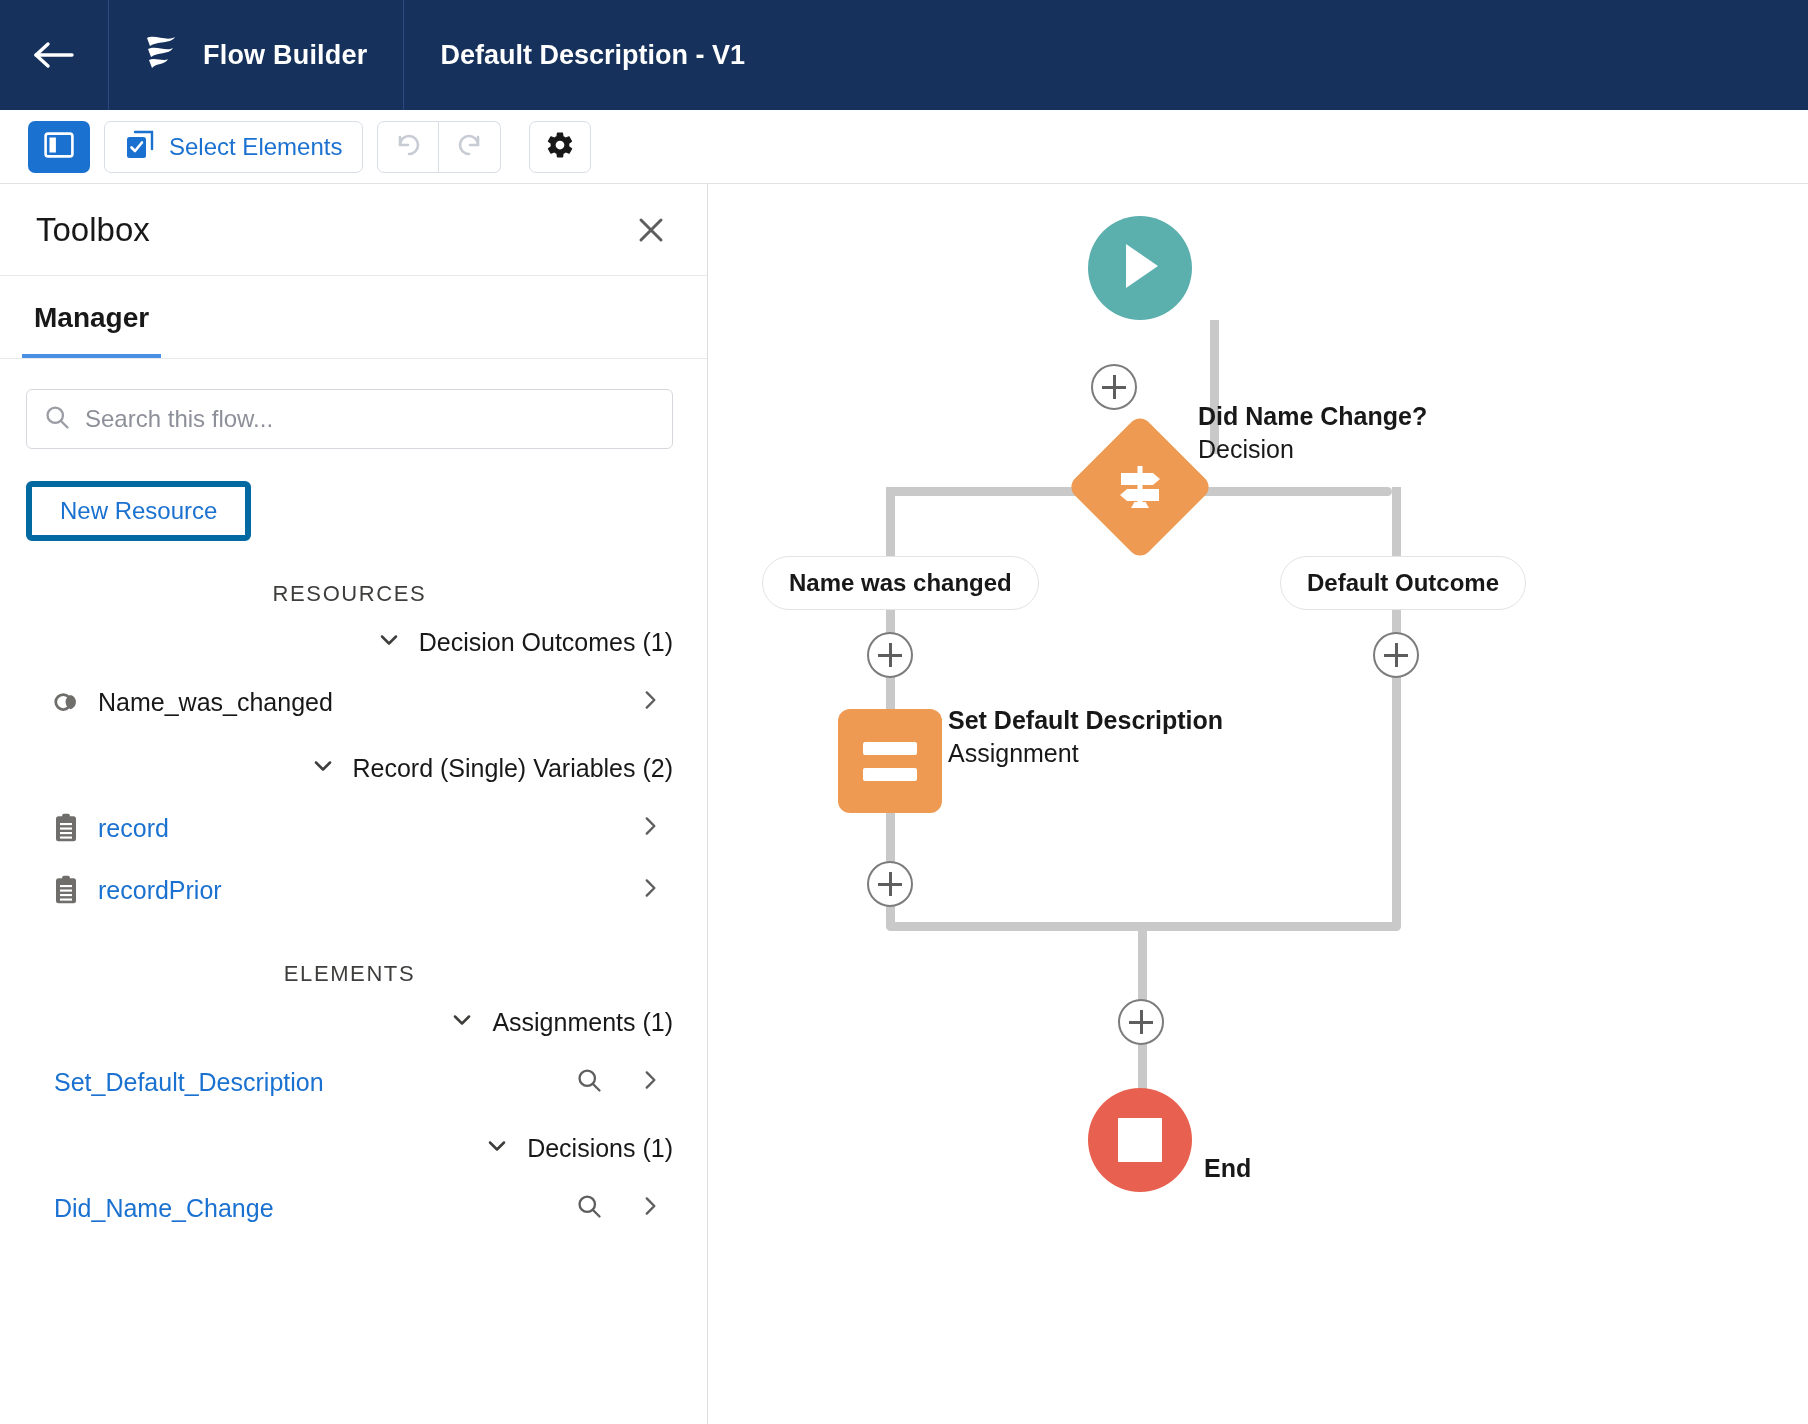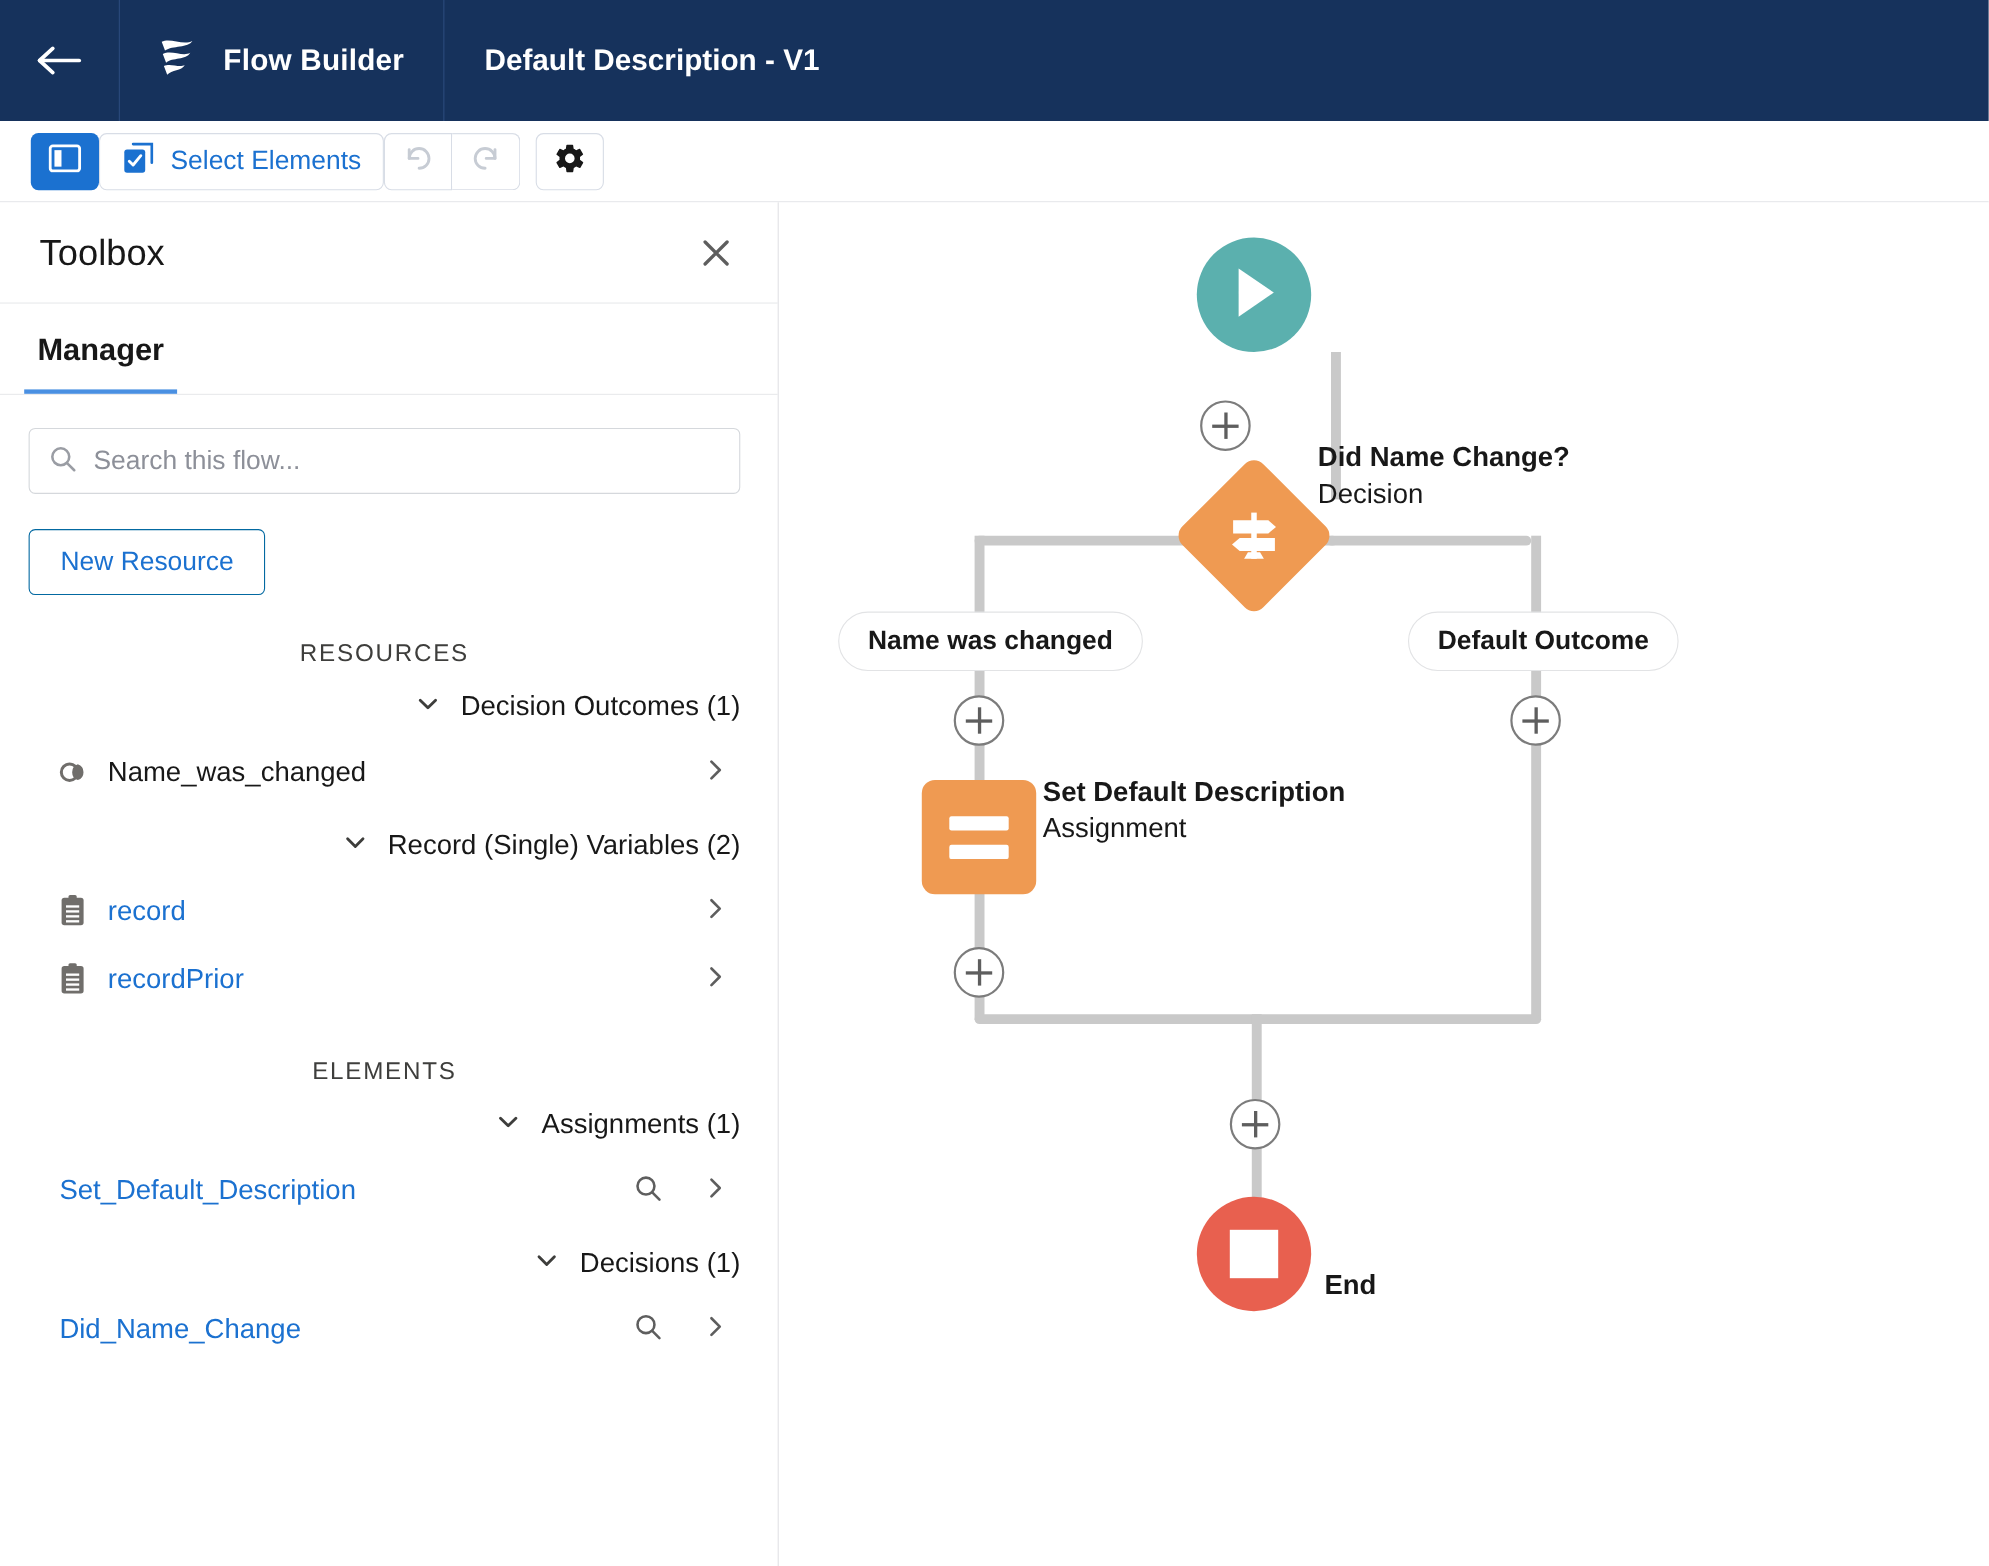--- a/index.html
+++ b/index.html
@@ -36,20 +36,21 @@
     font-size: 27px; font-weight: bold;
   }
 
   
   .toolbar {
     height: 74px;
     background: #fff;
     border-bottom: 1px solid #e0e2e5;
     display: flex; align-items: center;
     padding: 0 28px;
+    gap: 14px;
   }
   .tb-panel-toggle {
     width: 62px; height: 52px;
     background: #1b71d0;
     border-radius: 7px;
     display: flex; align-items: center; justify-content: center;
     cursor: pointer;
   }
   .tb-btn {
     height: 52px;
@@ -116,21 +117,21 @@
     border: none; outline: none;
     font-size: 24px; color: #3e3e3c;
     font-family: "Liberation Sans", sans-serif;
     width: 100%; background: transparent;
   }
   .search-input::placeholder { color: #8d9099; }
 
   .new-resource {
     margin-top: 32px;
     height: 60px;
-    border: 1px solid #0369a1;
+    border: 6px solid #0369a1;
     border-radius: 6px;
     background: #fff;
     color: #1b71d0;
     font-size: 24px;
     font-family: "Liberation Sans", sans-serif;
     padding: 0 28px;
     cursor: pointer;
   }
 
   .section-head {

